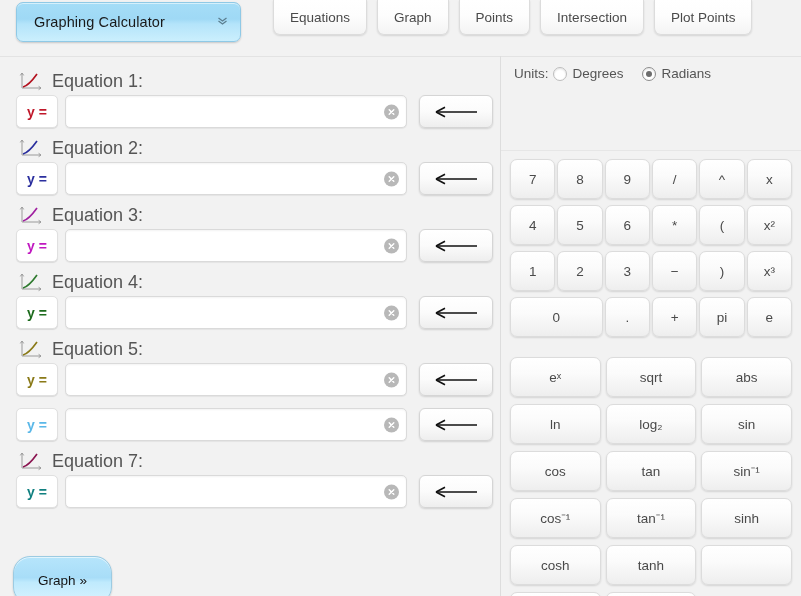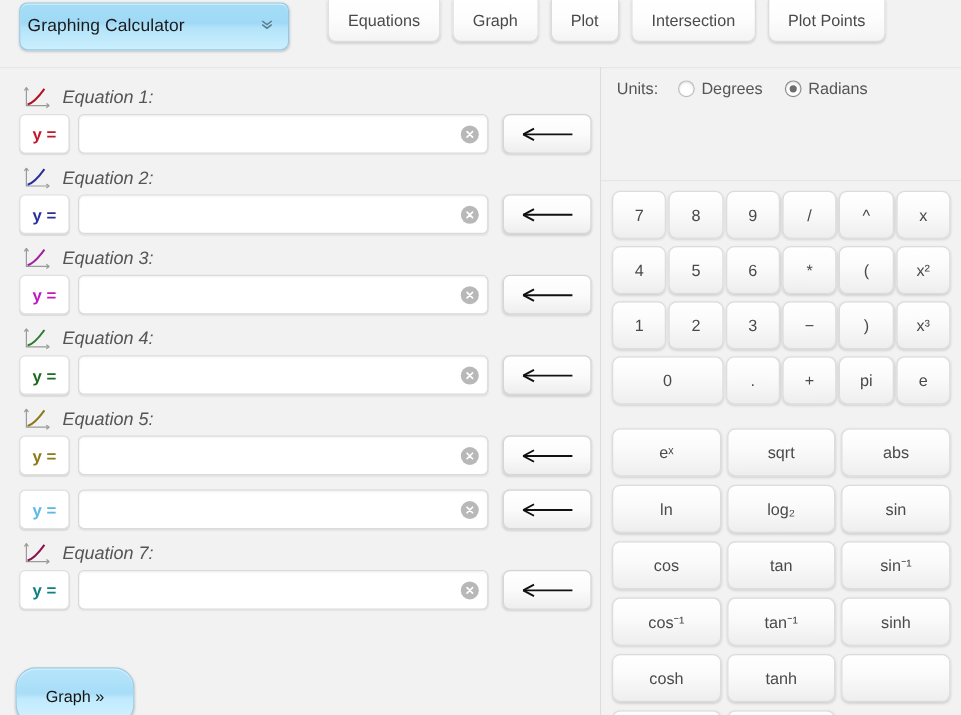--- a/index.html
+++ b/index.html
@@ -22,21 +22,21 @@
     display: flex; align-items: flex-start;
   }
   .title-pill {
     margin-left: 16px; margin-top: 2px;
     width: 225px; height: 40px;
     border-radius: 7px;
     background: linear-gradient(to bottom, #a5ddf7 0%, #9fd9f5 42%, #b4e4fa 55%, #cbeffd 100%);
     border: 1px solid #8fc9e6;
     box-shadow: 0 1px 2px rgba(0,0,0,0.18), inset 0 1px 0 rgba(255,255,255,0.55);
     display: flex; align-items: center;
-    padding: 0 6px;
+    padding: 0 17px;
     position: relative;
   }
   .title-pill .label {
     font-size: 14.5px; color: #1a1a1a; letter-spacing: .1px;
   }
   .title-pill .chev {
     position: absolute; right: 12px; top: 50%; transform: translateY(-50%);
     font-size: 10px; color: #5b7e8f; line-height: 1;
   }
   .tabs {
@@ -67,21 +67,21 @@
 
   
   .left {
     position: absolute; left: 0; top: 57px; width: 500px; height: 539px;
     background: #f2f2f2;
     padding: 8px 0 0 0;
   }
   .eqblock { margin: 0 0 0 0; padding: 5px 0 4px 0; }
   .eqhead { display: flex; align-items: center; height: 22px; padding-left: 18px; }
   .curve-icon { width: 26px; height: 20px; flex: 0 0 26px; }
-  .eqlabel { font-size: 15px; color: #555; margin-left: 8px; font-style: italic; }
+  .eqlabel { font-size: 18px; color: #555; margin-left: 8px; }
   .eqrow { display: flex; align-items: center; margin-top: 3px; padding-left: 16px; }
   .yeq {
     width: 42px; height: 33px;
     background: #fff;
     border: 1px solid #e0e0e0;
     border-radius: 5px;
     box-shadow: 0 1px 1px rgba(0,0,0,0.10);
     display: flex; align-items: center; justify-content: center;
     font-size: 14px; font-weight: 600;
   }
@@ -134,21 +134,21 @@
   
   .right {
     position: absolute; left: 501px; top: 57px; width: 300px; height: 539px;
     background: #f2f2f2;
   }
   .units {
     display: flex; align-items: center; height: 33px;
     padding-left: 13px; gap: 0px;
     font-size: 13.5px; color: #555;
   }
-  .units .ulabel { margin-right: 16px; }
+  .units .ulabel { margin-right: 4px; }
   .radio-item { display: flex; align-items: center; margin-right: 18px; cursor: pointer; }
   .radio {
     width: 14px; height: 14px; border-radius: 50%;
     background: #fff;
     border: 1px solid #bdbdbd;
     box-shadow: inset 0 1px 2px rgba(0,0,0,0.12);
     display: flex; align-items: center; justify-content: center;
     margin-right: 6px;
   }
   .radio.on { border-color: #8d8d8d; }
@@ -205,21 +205,21 @@
       <span class="chev">
         <svg width="11" height="11" viewBox="0 0 11 11">
           <path d="M1.5 2.5 L5.5 5.5 L9.5 2.5" fill="none" stroke="#5b7e8f" stroke-width="1.3"></path>
           <path d="M1.5 5.5 L5.5 8.5 L9.5 5.5" fill="none" stroke="#5b7e8f" stroke-width="1.3"></path>
         </svg>
       </span>
     </div>
     <div class="tabs">
       <div class="tab">Equations</div>
       <div class="tab">Graph</div>
-      <div class="tab">Plot</div>
+      <div class="tab">Points</div>
       <div class="tab">Intersection</div>
       <div class="tab">Plot Points</div>
     </div>
   </div>
 
   <div class="hdiv"></div>
   <div class="vdiv"></div>
 
   <div class="left">
     <div id="eq-list">

